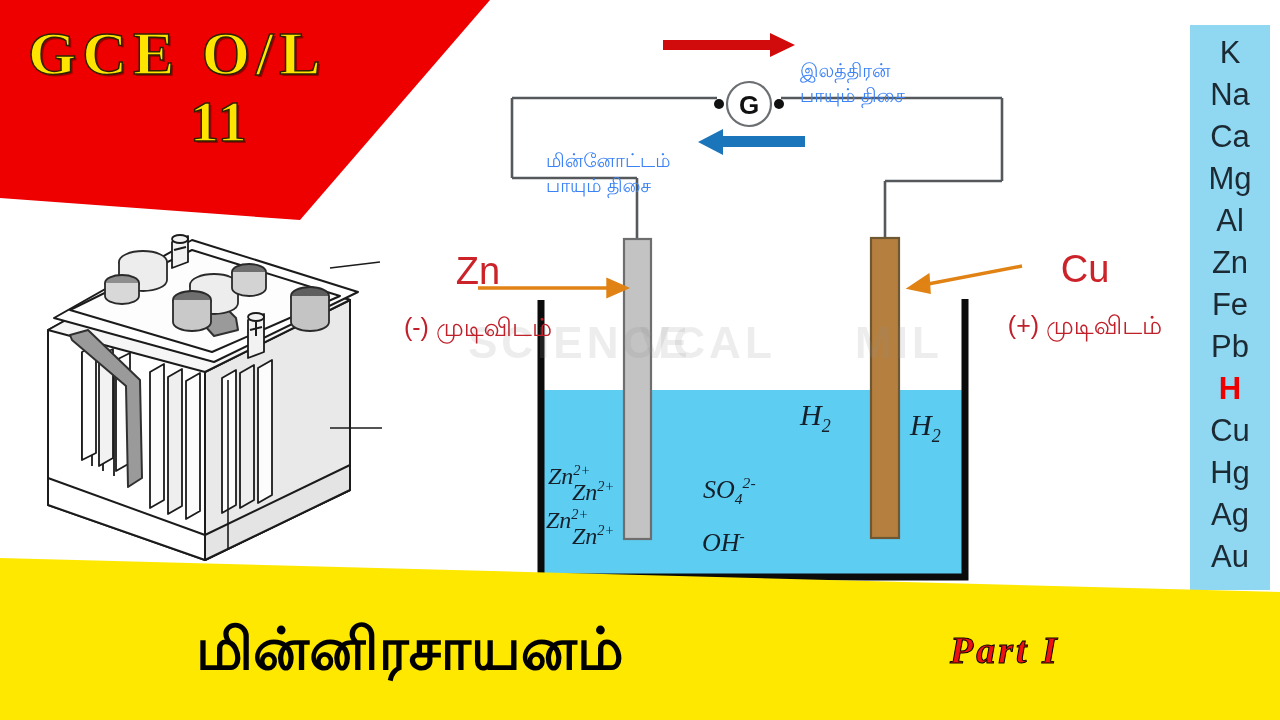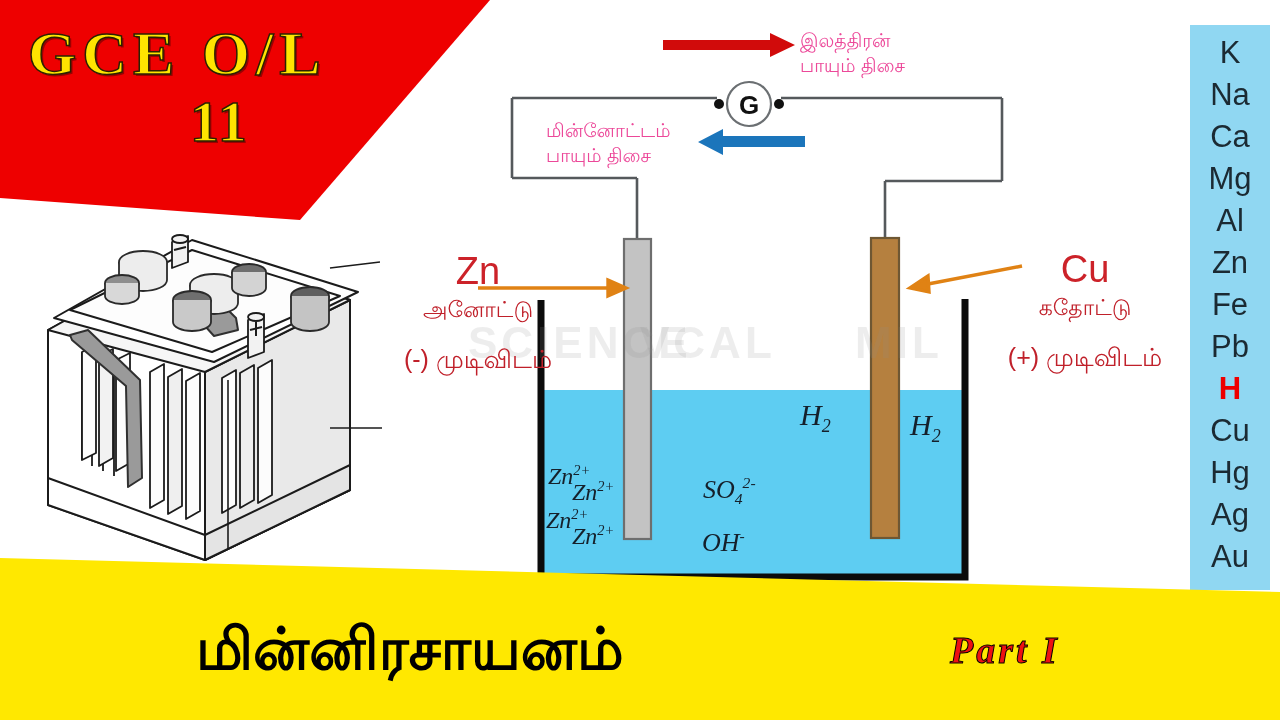--- a/index.html
+++ b/index.html
@@ -48,21 +48,21 @@
     justify-content:flex-start; padding-top:6px;
   }
   .series-item{
     font-size:31px; line-height:42px; color:#1b2a33;
     font-family:"Liberation Sans", sans-serif; font-weight:400;
   }
   .series-item.highlight{ color:#ee0000; font-weight:bold; }
 
   
   .dlabel{ position:absolute; z-index:25; white-space:nowrap; }
-  .tamil{ font-family:"Liberation Sans", sans-serif; color:#ec4899; }
+  .tamil{ font-family:"Liberation Sans", sans-serif; color:#3b82f6;margin-top:30px; }
 
   #electron-label{ left:800px; top:28px; font-size:19px; line-height:25px; text-align:left; }
   #current-label{ left:546px; top:118px; font-size:19px; line-height:25px; text-align:left; }
 
   .electrode-caption{ color:#c0202a; text-align:center; }
   #zn-group{ left:378px; top:250px; width:200px; }
   #cu-group{ left:985px; top:248px; width:200px; }
   .sym{ font-size:38px; color:#cc2229; font-family:"Liberation Sans", sans-serif; }
   .cap1{ font-size:22px; margin-top:4px; }
   .cap2{ font-size:25px; margin-top:20px; }
@@ -259,27 +259,25 @@
 
   <div class="dlabel tamil" id="current-label">
     <div>மின்னோட்டம்</div>
     <div>பாயும் திசை</div>
   </div>
 
   <div id="galvanometer-letter">G</div>
 
   <div class="dlabel electrode-caption" id="zn-group">
     <div class="sym">Zn</div>
-    <div class="cap1">அனோட்டு</div>
     <div class="cap2">(-) முடிவிடம்</div>
   </div>
 
   <div class="dlabel electrode-caption" id="cu-group">
     <div class="sym">Cu</div>
-    <div class="cap1">கதோட்டு</div>
     <div class="cap2">(+) முடிவிடம்</div>
   </div>
 
   <div class="ion" id="ion-zn1"><span>Zn</span><sup>2+</sup></div>
   <div class="ion" id="ion-zn2"><span>Zn</span><sup>2+</sup></div>
   <div class="ion" id="ion-zn3"><span>Zn</span><sup>2+</sup></div>
   <div class="ion" id="ion-zn4"><span>Zn</span><sup>2+</sup></div>
 
   <div class="ion" id="ion-so4"><span>SO</span><sub>4</sub><sup>2-</sup></div>
 

